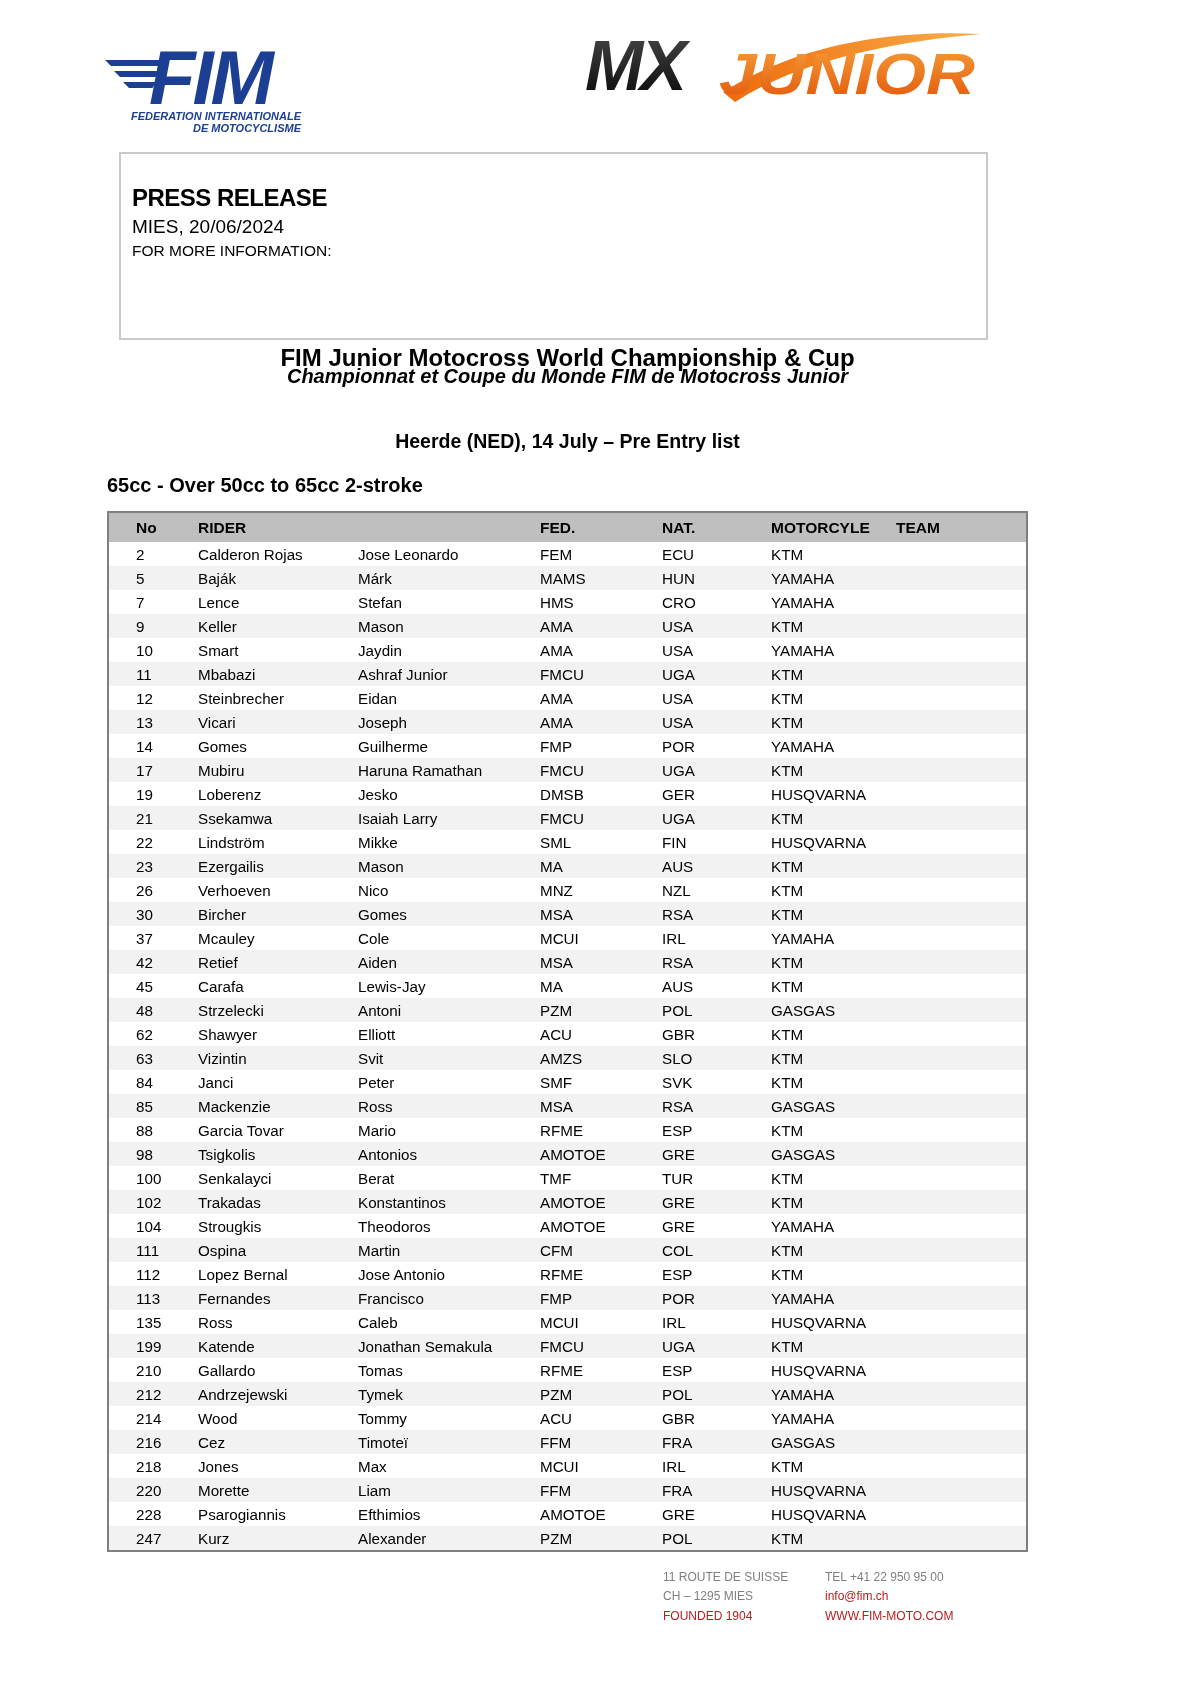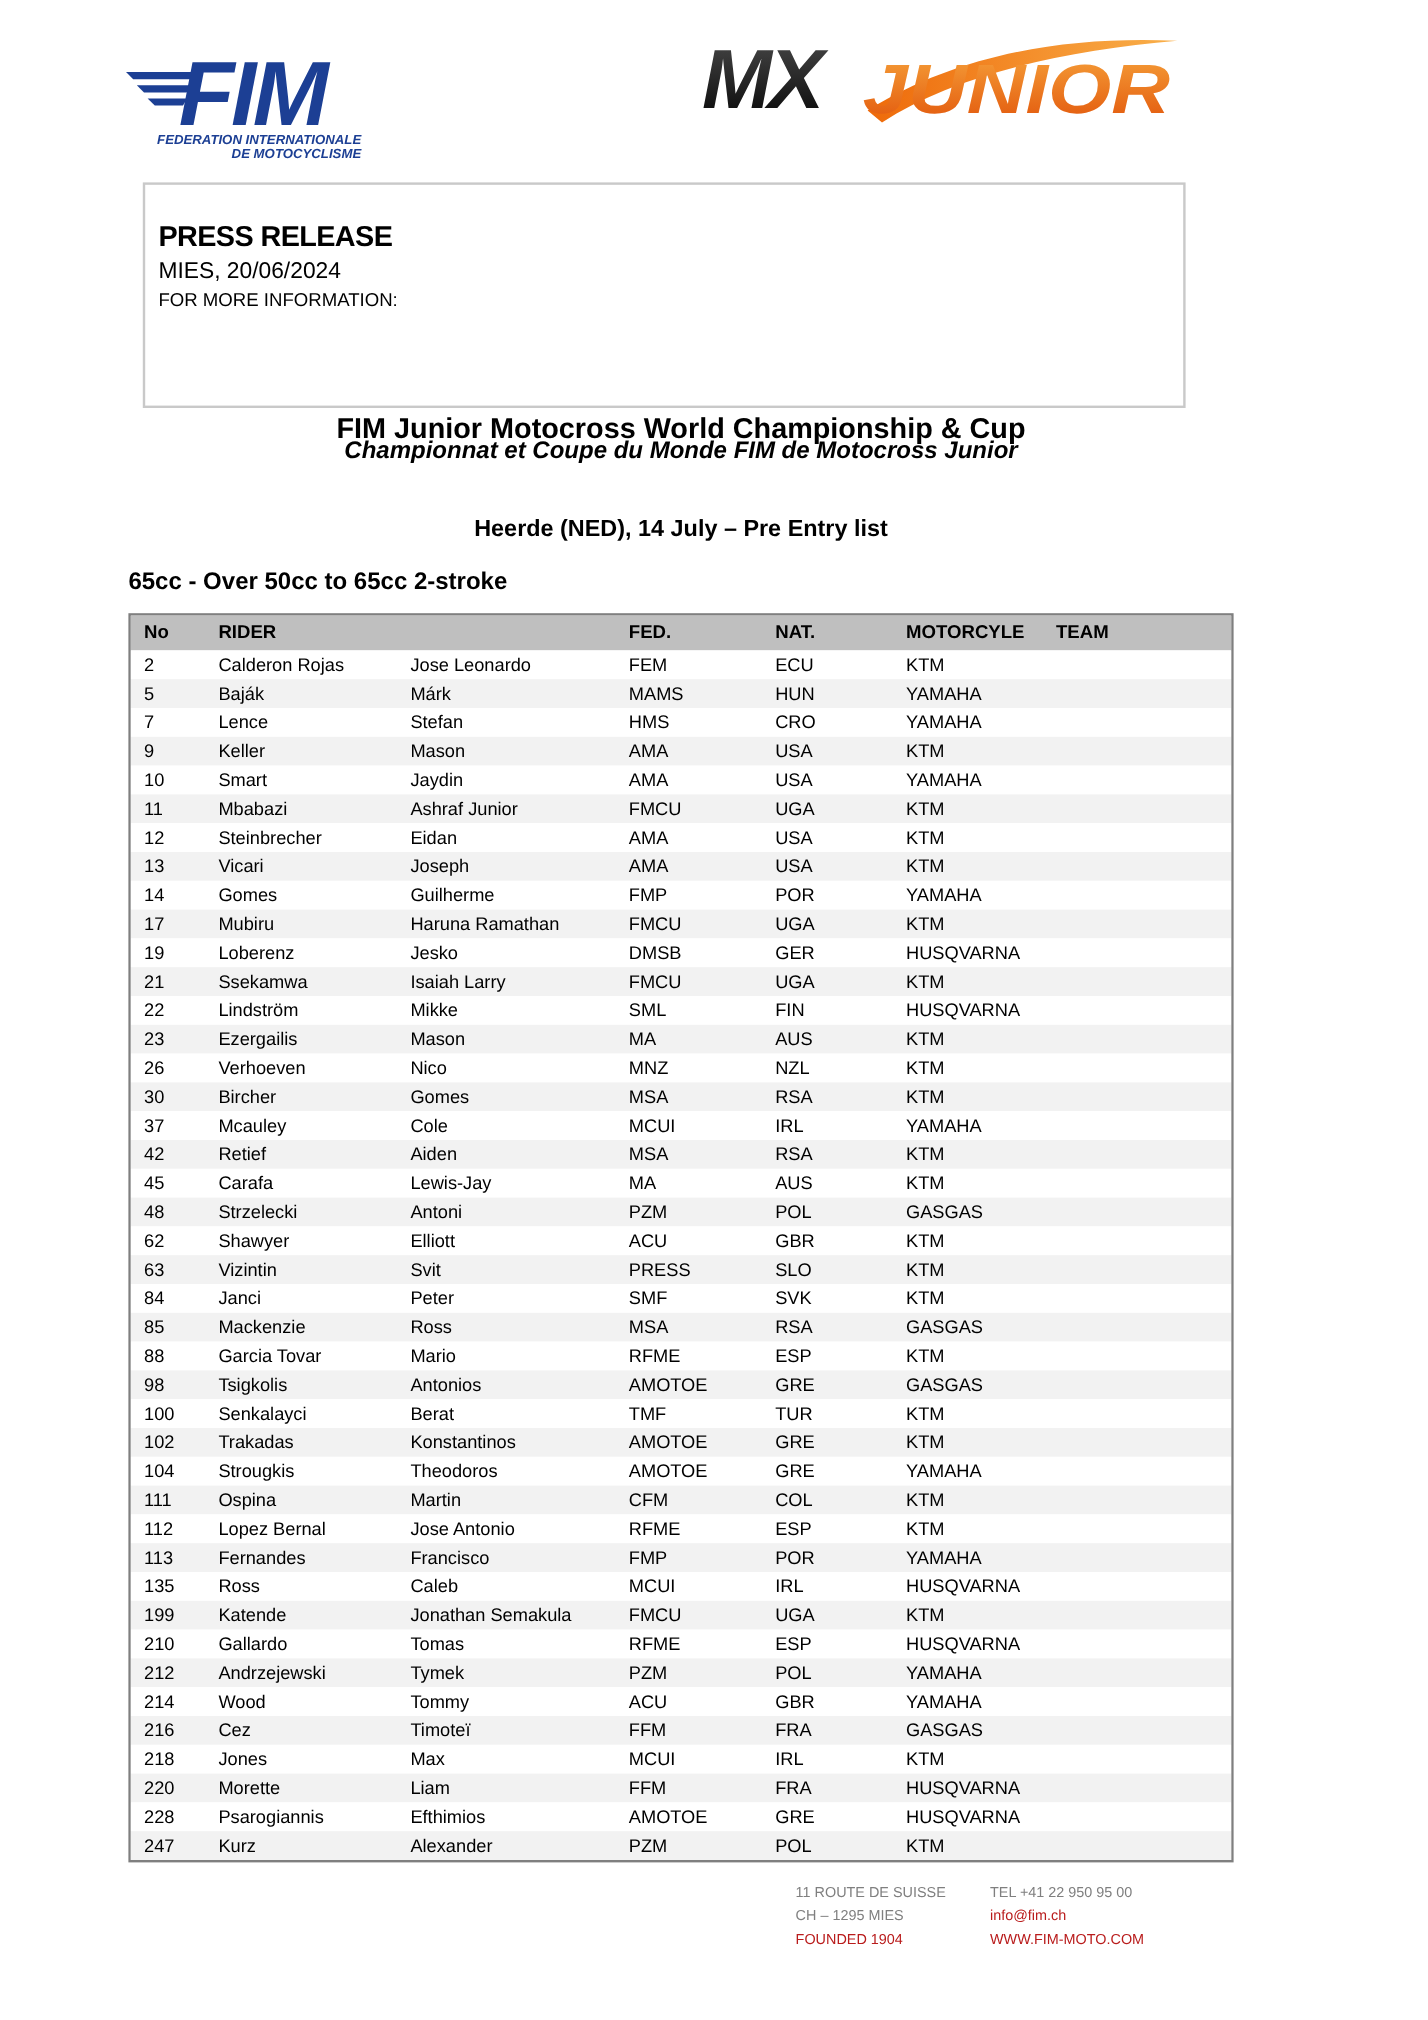--- a/index.html
+++ b/index.html
@@ -31,20 +31,21 @@
 
   
   #entry-table {
     position:absolute; left:107px; top:511px; width:921px;
     border:2px solid #7f7f7f; box-sizing:border-box; font-size:15.2px;
   }
   .trow, #thead {
     display:grid;
     grid-template-columns:62px 160px 182px 122px 109px 125px auto;
     align-items:center;
+    padding-left:16px;
   }
   #thead { height:29px; background:#bfbfbf; font-weight:bold; font-size:15.5px; }
   .trow  { height:24px; background:#ffffff; }
   .trow.alt { background:#f2f2f2; }
   .td, .th { padding-left:11px; white-space:nowrap; overflow:hidden; }
 
   
   #footer-col1 { position:absolute; left:663px; top:1568px; font-size:12px; line-height:19.3px; }
   #footer-col2 { position:absolute; left:825px; top:1568px; font-size:12px; line-height:19.3px; }
   .f-gray { color:#7f7f7f; }
@@ -323,21 +324,21 @@
         <div class="td">ACU</div>
         <div class="td">GBR</div>
         <div class="td">KTM</div>
         <div class="td"></div>
       </div>
 
       <div class="trow alt">
         <div class="td">63</div>
         <div class="td">Vizintin</div>
         <div class="td">Svit</div>
-        <div class="td">PRESS</div>
+        <div class="td">AMZS</div>
         <div class="td">SLO</div>
         <div class="td">KTM</div>
         <div class="td"></div>
       </div>
 
       <div class="trow">
         <div class="td">84</div>
         <div class="td">Janci</div>
         <div class="td">Peter</div>
         <div class="td">SMF</div>

